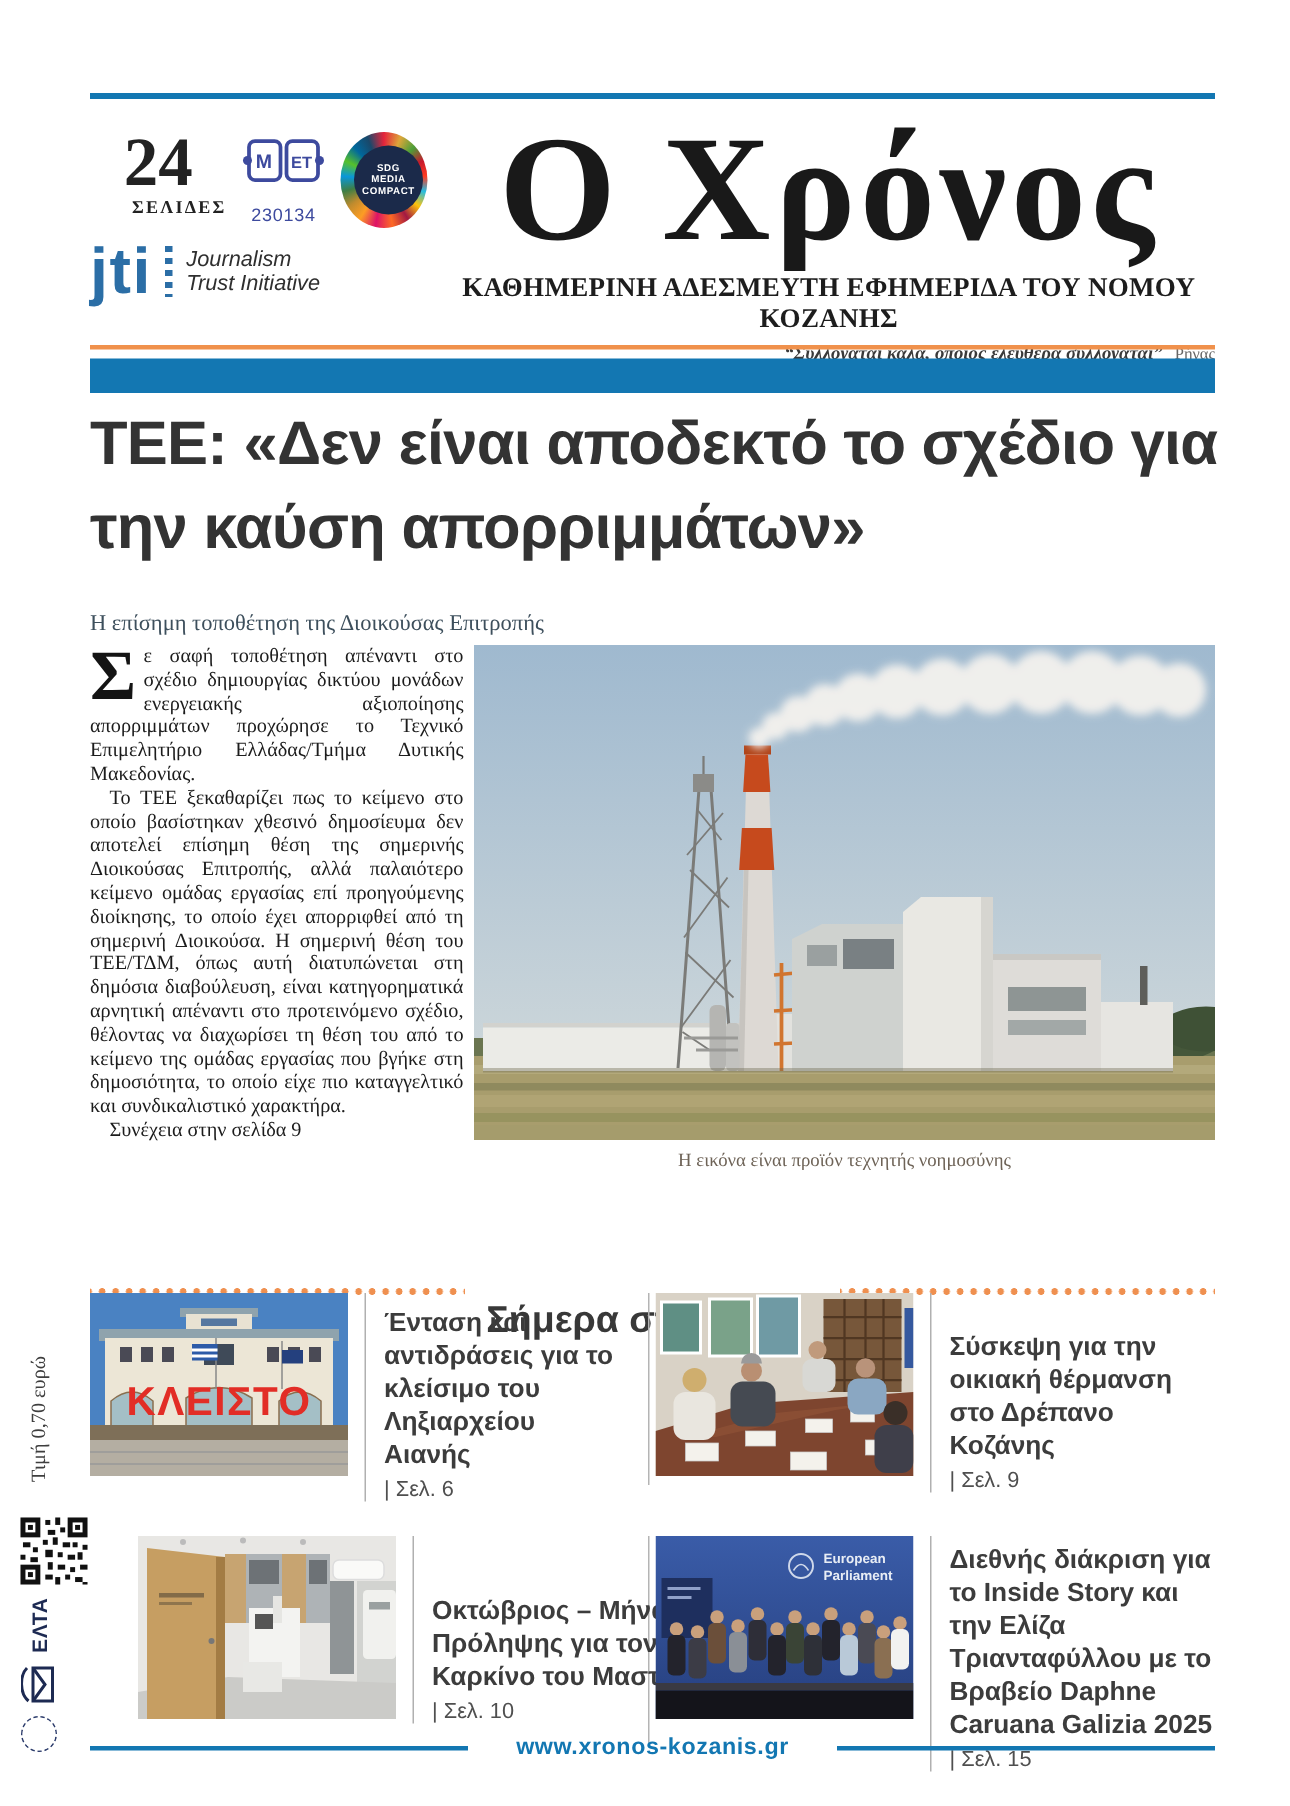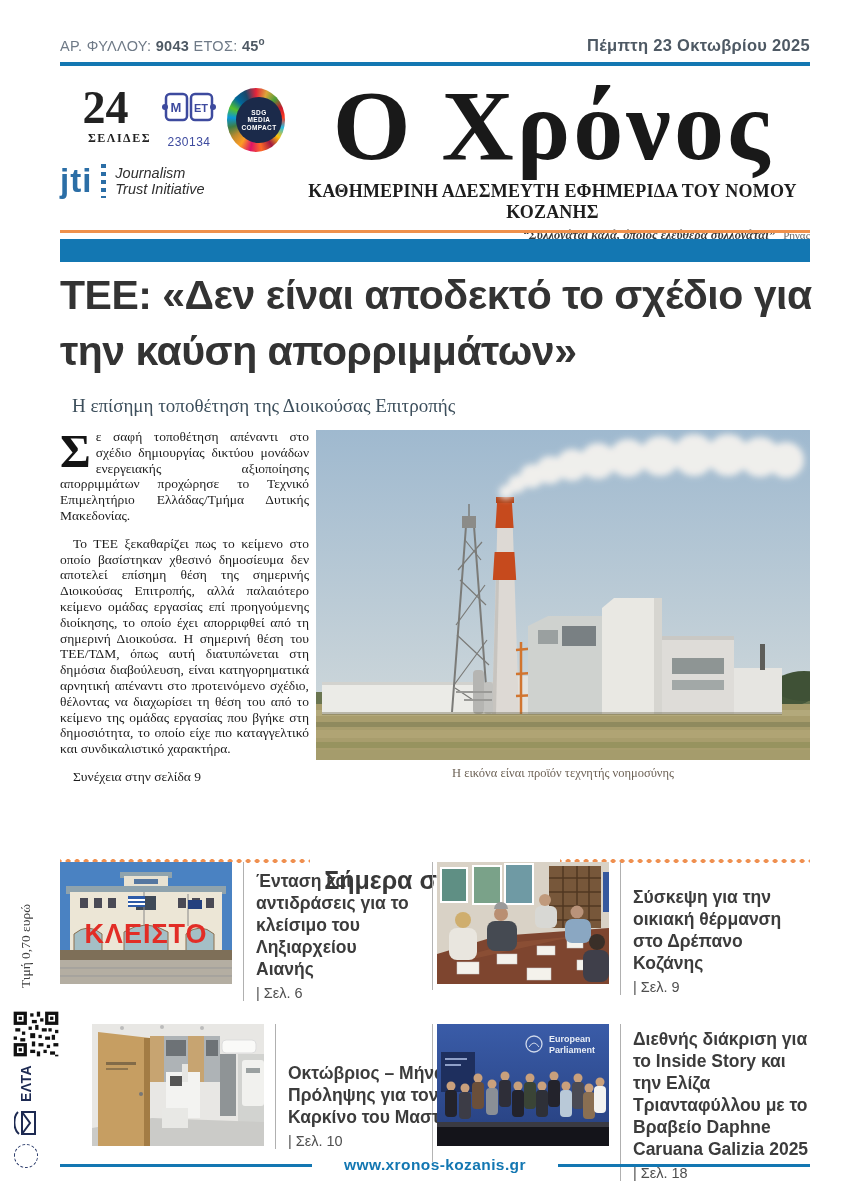--- a/index.html
+++ b/index.html
@@ -18,39 +18,39 @@
   .pages { text-align:center; font-family:"Liberation Serif", serif; color:#222; }
   .pages .num { font-size:46px; font-weight:700; line-height:40px; }
   .pages .lbl { font-size:12px; font-weight:700; letter-spacing:1.5px; margin-top:3px;margin-left:28px; }
   .met { text-align:center; width:60px; }
   .met-book { width:56px; height:40px; margin:0 auto; }
   .met-code { font-size:12px; color:#3d4a9e; margin-top:3px; letter-spacing:.5px; }
   .sdg { position:relative; width:64px; height:64px; border-radius:50%;
          background:conic-gradient(#e5243b,#dda63a,#4c9f38,#c5192d,#ff3a21,#26bde2,#fcc30b,#a21942,#fd6925,#dd1367,#fd9d24,#bf8b2e,#3f7e44,#0a97d9,#56c02b,#00689d,#19486a,#e5243b); }
   .sdg-center { position:absolute; left:9px; top:9px; width:46px; height:46px; border-radius:50%; background:#1b2a4a; color:#fff; display:flex; flex-direction:column; align-items:center; justify-content:center; font-size:6.5px; font-weight:700; letter-spacing:.4px; line-height:7.5px; }
   .mh-row2 { display:flex; align-items:center; gap:9px; margin-top:12px; }
-  .jti-abbr { color:#2b6ea6; font-weight:700; font-size:33px; line-height:30px; letter-spacing:1px; }
+  .jti-abbr { color:#2b6ea6; font-weight:700; font-size:43px; line-height:30px; letter-spacing:1px; }
   .jti-dots { width:5px; height:34px; background-image:repeating-linear-gradient(#2b6ea6 0 4px, transparent 4px 8px); }
   .jti-name { font-size:14.5px; color:#2f2f2f; line-height:16px;font-style:italic; }
 
   .mh-title-block { position:absolute; left:295px; top:80px; width:515px; text-align:center; }
   .paper-title { font-family:"Liberation Serif", serif; font-weight:700; font-size:100px; line-height:92px; color:#191919; letter-spacing:3px; }
   .paper-subtitle { font-family:"Liberation Serif", serif; font-weight:700; font-size:18px; color:#1d1d1d; margin-top:9px; letter-spacing:.2px; }
   .paper-motto { font-family:"Liberation Serif", serif; font-style:italic; font-weight:700; font-size:12.5px; color:#3a3a3a; margin-top:5px; text-align:right; }
   .paper-motto .author { font-style:normal; font-weight:400; font-size:11px; color:#666; margin-left:5px; }
 
   .rule-orange { position:absolute; left:60px; top:230px; width:750px; height:3px; background:#f0914c; }
   .bar-blue { position:absolute; left:60px; top:239px; width:750px; height:23px; background:#1377b2; }
 
   .headline { position:absolute; left:60px; top:267px; width:760px; font-weight:700; font-size:41px; line-height:56px; letter-spacing:-.5px; color:#333; }
-  .subheadline { position:absolute; left:60px; top:395px; font-family:"Liberation Serif", serif; font-size:19px; color:#3d4f5c;margin-left:12px; }
+  .subheadline { position:absolute; left:60px; top:408px; font-family:"Liberation Serif", serif; font-size:15px; color:#3d4f5c; }
 
   .article-col { position:absolute; left:60px; top:429px; width:249px; font-family:"Liberation Serif", serif; font-size:13.5px; line-height:15.8px; color:#1c1c1c; text-align:justify; }
   .dropcap { float:left; font-weight:700; font-size:47px; line-height:40px; padding:2px 5px 0 0; color:#141414; }
-  .article-col p + p { text-indent:13px; margin-top:12px; }
+  .article-col p + p { text-indent:13px; margin-top:0; }
   .continuation { margin-top:3px; text-indent:13px; }
 
   .lead-photo { position:absolute; left:316px; top:430px; width:494px; height:330px; }
   .photo-caption { position:absolute; left:316px; top:766px; width:494px; text-align:center; font-family:"Liberation Serif", serif; font-size:12.5px; color:#6e6357; }
 
   .today-header { position:absolute; left:60px; top:826px; width:750px; display:flex; align-items:center; gap:14px; }
   .dotline { flex:1; height:6px; background-image:radial-gradient(circle, #ef9050 2.1px, transparent 2.4px); background-size:9px 6px; background-position:center; }
   .today-title { font-weight:700; font-size:25px; color:#383838; white-space:nowrap;margin-top:40px; }
 
   .teaser { position:absolute; display:flex; }
@@ -68,29 +68,20 @@
   .qr { position:absolute; left:12px; top:1010px; width:48px; height:48px; }
   .elta-vert { position:absolute; left:14px; top:1168px; transform:rotate(-90deg); transform-origin:0 0; display:flex; align-items:center; gap:7px; }
   .elta-stamp { width:24px; height:24px; border:1.5px dashed #2a3a6a; border-radius:50%; }
   .elta-word { font-weight:700; font-size:14px; color:#1d2a52; letter-spacing:.5px; }
 </style>
 </head>
 <body>
 
 <div id="page">
 
-  <div class="topbar">
-    <div>
-      <span>ΑΡ. ΦΥΛΛΟΥ:</span>
-      <b>9043</b>
-      <span>ΕΤΟΣ:</span>
-      <b>45</b><b><sup style="font-size:10px;">ο</sup></b>
-    </div>
-    <div class="date">Πέμπτη 23 Οκτωβρίου 2025</div>
-  </div>
   <div class="rule-blue-top"></div>
 
   <div class="mh-left">
     <div class="mh-row1">
       <div class="pages">
         <div class="num">24</div>
         <div class="lbl">ΣΕΛΙΔΕΣ</div>
       </div>
       <div class="met">
         <svg class="met-book" viewBox="0 0 56 40">
@@ -398,21 +389,21 @@
         <use href="#fig" x="105" y="62" color="#2e3038"></use>
         <use href="#fig" x="117" y="52" color="#23232c"></use>
         <use href="#fig" x="129" y="62" color="#b9c9d8"></use>
         <use href="#fig" x="141" y="54" color="#4a4a54"></use>
         <use href="#fig" x="152" y="64" color="#8a6f52"></use>
         <use href="#fig" x="163" y="58" color="#f2f2f0"></use>
       </g>
     </svg>
     <div class="teaser-txt" style="width:196px; padding-top:4px;">
       <div class="teaser-title">Διεθνής διάκριση για το Inside Story και την Ελίζα Τριανταφύλλου με το Βραβείο Daphne Caruana Galizia 2025</div>
-      <div class="teaser-page">| Σελ. 18</div>
+      <div class="teaser-page">| Σελ. 15</div>
     </div>
   </div>
 
   <div class="footer">
     <div class="line"></div>
     <div class="website">www.xronos-kozanis.gr</div>
     <div class="line"></div>
   </div>
 
   <div class="price-vert">Τιμή 0,70 ευρώ</div>

